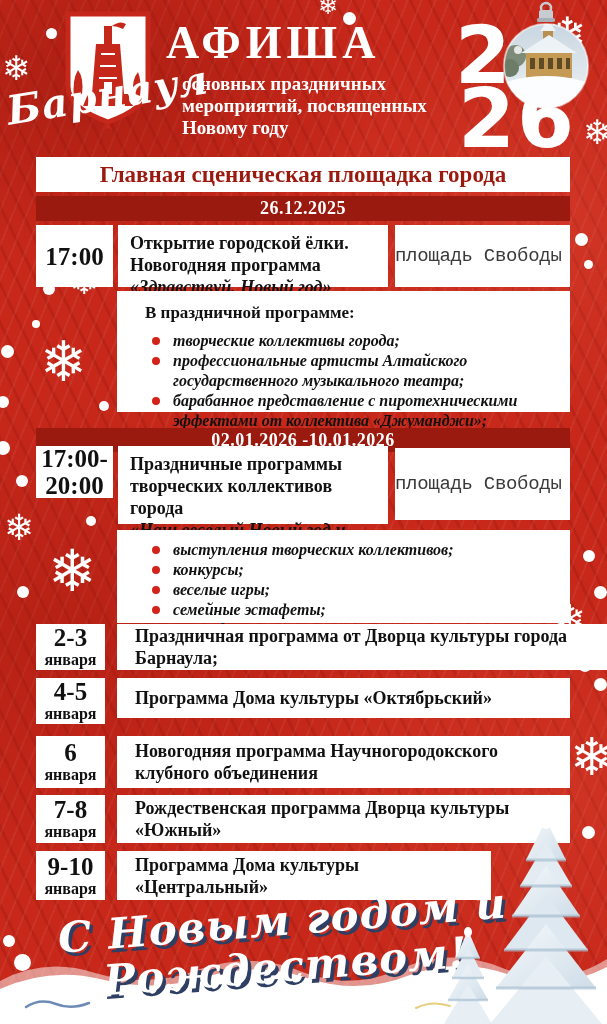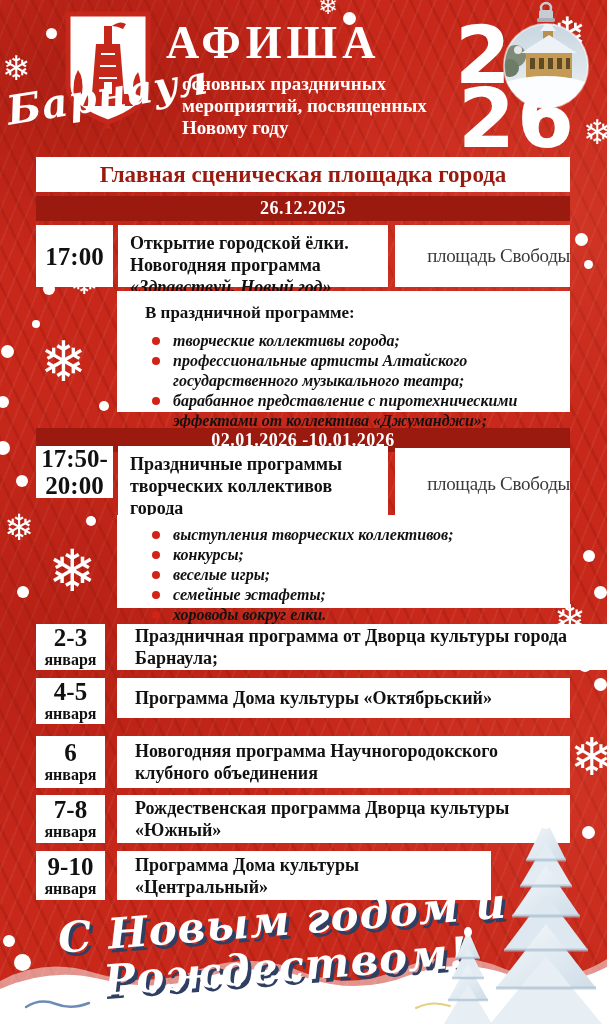--- a/index.html
+++ b/index.html
@@ -40,22 +40,22 @@
     color:#9b1a10;font-weight:bold;font-size:23px;}
   .datebar{position:absolute;left:36px;width:534px;background:#9b1a10;color:#fff;z-index:2;
     display:flex;align-items:center;justify-content:center;
     font-weight:bold;font-size:18px;letter-spacing:.5px;}
   .box{position:absolute;background:#fff;z-index:2;}
   .time-box{display:flex;flex-direction:column;align-items:center;justify-content:center;
     color:#111;font-weight:bold;font-size:25px;line-height:27px;}
   .event-box{padding:7px 12px;box-sizing:border-box;color:#111;
     font-weight:bold;font-size:18px;line-height:22px;}
   .event-italic{font-style:italic;}
-  .venue-box{display:flex;align-items:center;justify-content:flex-end;
-    font-family:Liberation Serif, serif;font-size:19px;color:#3a3a3a;letter-spacing:-.3px;}
+  .venue-box{display:flex;align-items:center;justify-content:flex-start;
+    font-family:Liberation Mono, monospace;font-size:19px;color:#3a3a3a;letter-spacing:-.3px;}
   .program{box-sizing:border-box;padding:12px 28px;color:#111;}
   .program-heading{font-weight:bold;font-size:17px;margin-bottom:8px;}
   .program ul{list-style:none;margin:0;padding:0;}
   .program li{position:relative;padding-left:28px;font-weight:bold;font-style:italic;
     font-size:16px;line-height:20px;}
   .program li::before{content:"";position:absolute;left:7px;top:6px;width:8px;height:8px;
     border-radius:50%;background:#d12317;}
   .sched-date{display:flex;flex-direction:column;align-items:center;justify-content:center;color:#111;}
   .sched-date .d{font-weight:bold;font-size:25px;line-height:26px;}
   .sched-date .m{font-weight:bold;font-size:16px;line-height:18px;}
@@ -190,31 +190,31 @@
     <ul>
       <li>творческие коллективы города;</li>
       <li>профессиональные артисты Алтайского государственного музыкального театра;</li>
       <li>барабанное представление с пиротехническими эффектами от коллектива «Джуманджи»;</li>
       <li>поздравления Деда Мороза и Снегурочки.</li>
     </ul>
   </div>
 
   <div class="datebar" style="top:406px;height:24px;margin-top:22px;">02.01.2026 -10.01.2026</div>
   <div class="box time-box" style="left:36px;top:446px;width:77px;height:52px;">
-    <span>17:50-</span>
+    <span>17:00-</span>
     <span>20:00</span>
   </div>
   <div class="box event-box" style="left:118px;top:446px;width:270px;height:78px;">
     <span>Праздничные программы творческих коллективов города</span><br>
     <span class="event-italic">«Наш веселый Новый год и танцует и поёт»</span>
   </div>
   <div class="box venue-box" style="left:395px;top:448px;width:175px;height:72px;">
     <span>площадь Свободы</span>
   </div>
-  <div class="box program" style="left:117px;top:515px;width:453px;height:93px;padding-top:10px;">
+  <div class="box program" style="left:117px;top:530px;width:453px;height:93px;padding-top:10px;">
     <ul>
       <li>выступления творческих коллективов;</li>
       <li>конкурсы;</li>
       <li>веселые игры;</li>
       <li>семейные эстафеты;</li>
       <li>хороводы вокруг елки.</li>
     </ul>
   </div>
 
   <div class="box sched-date" style="left:36px;top:624px;width:69px;height:46px;">

